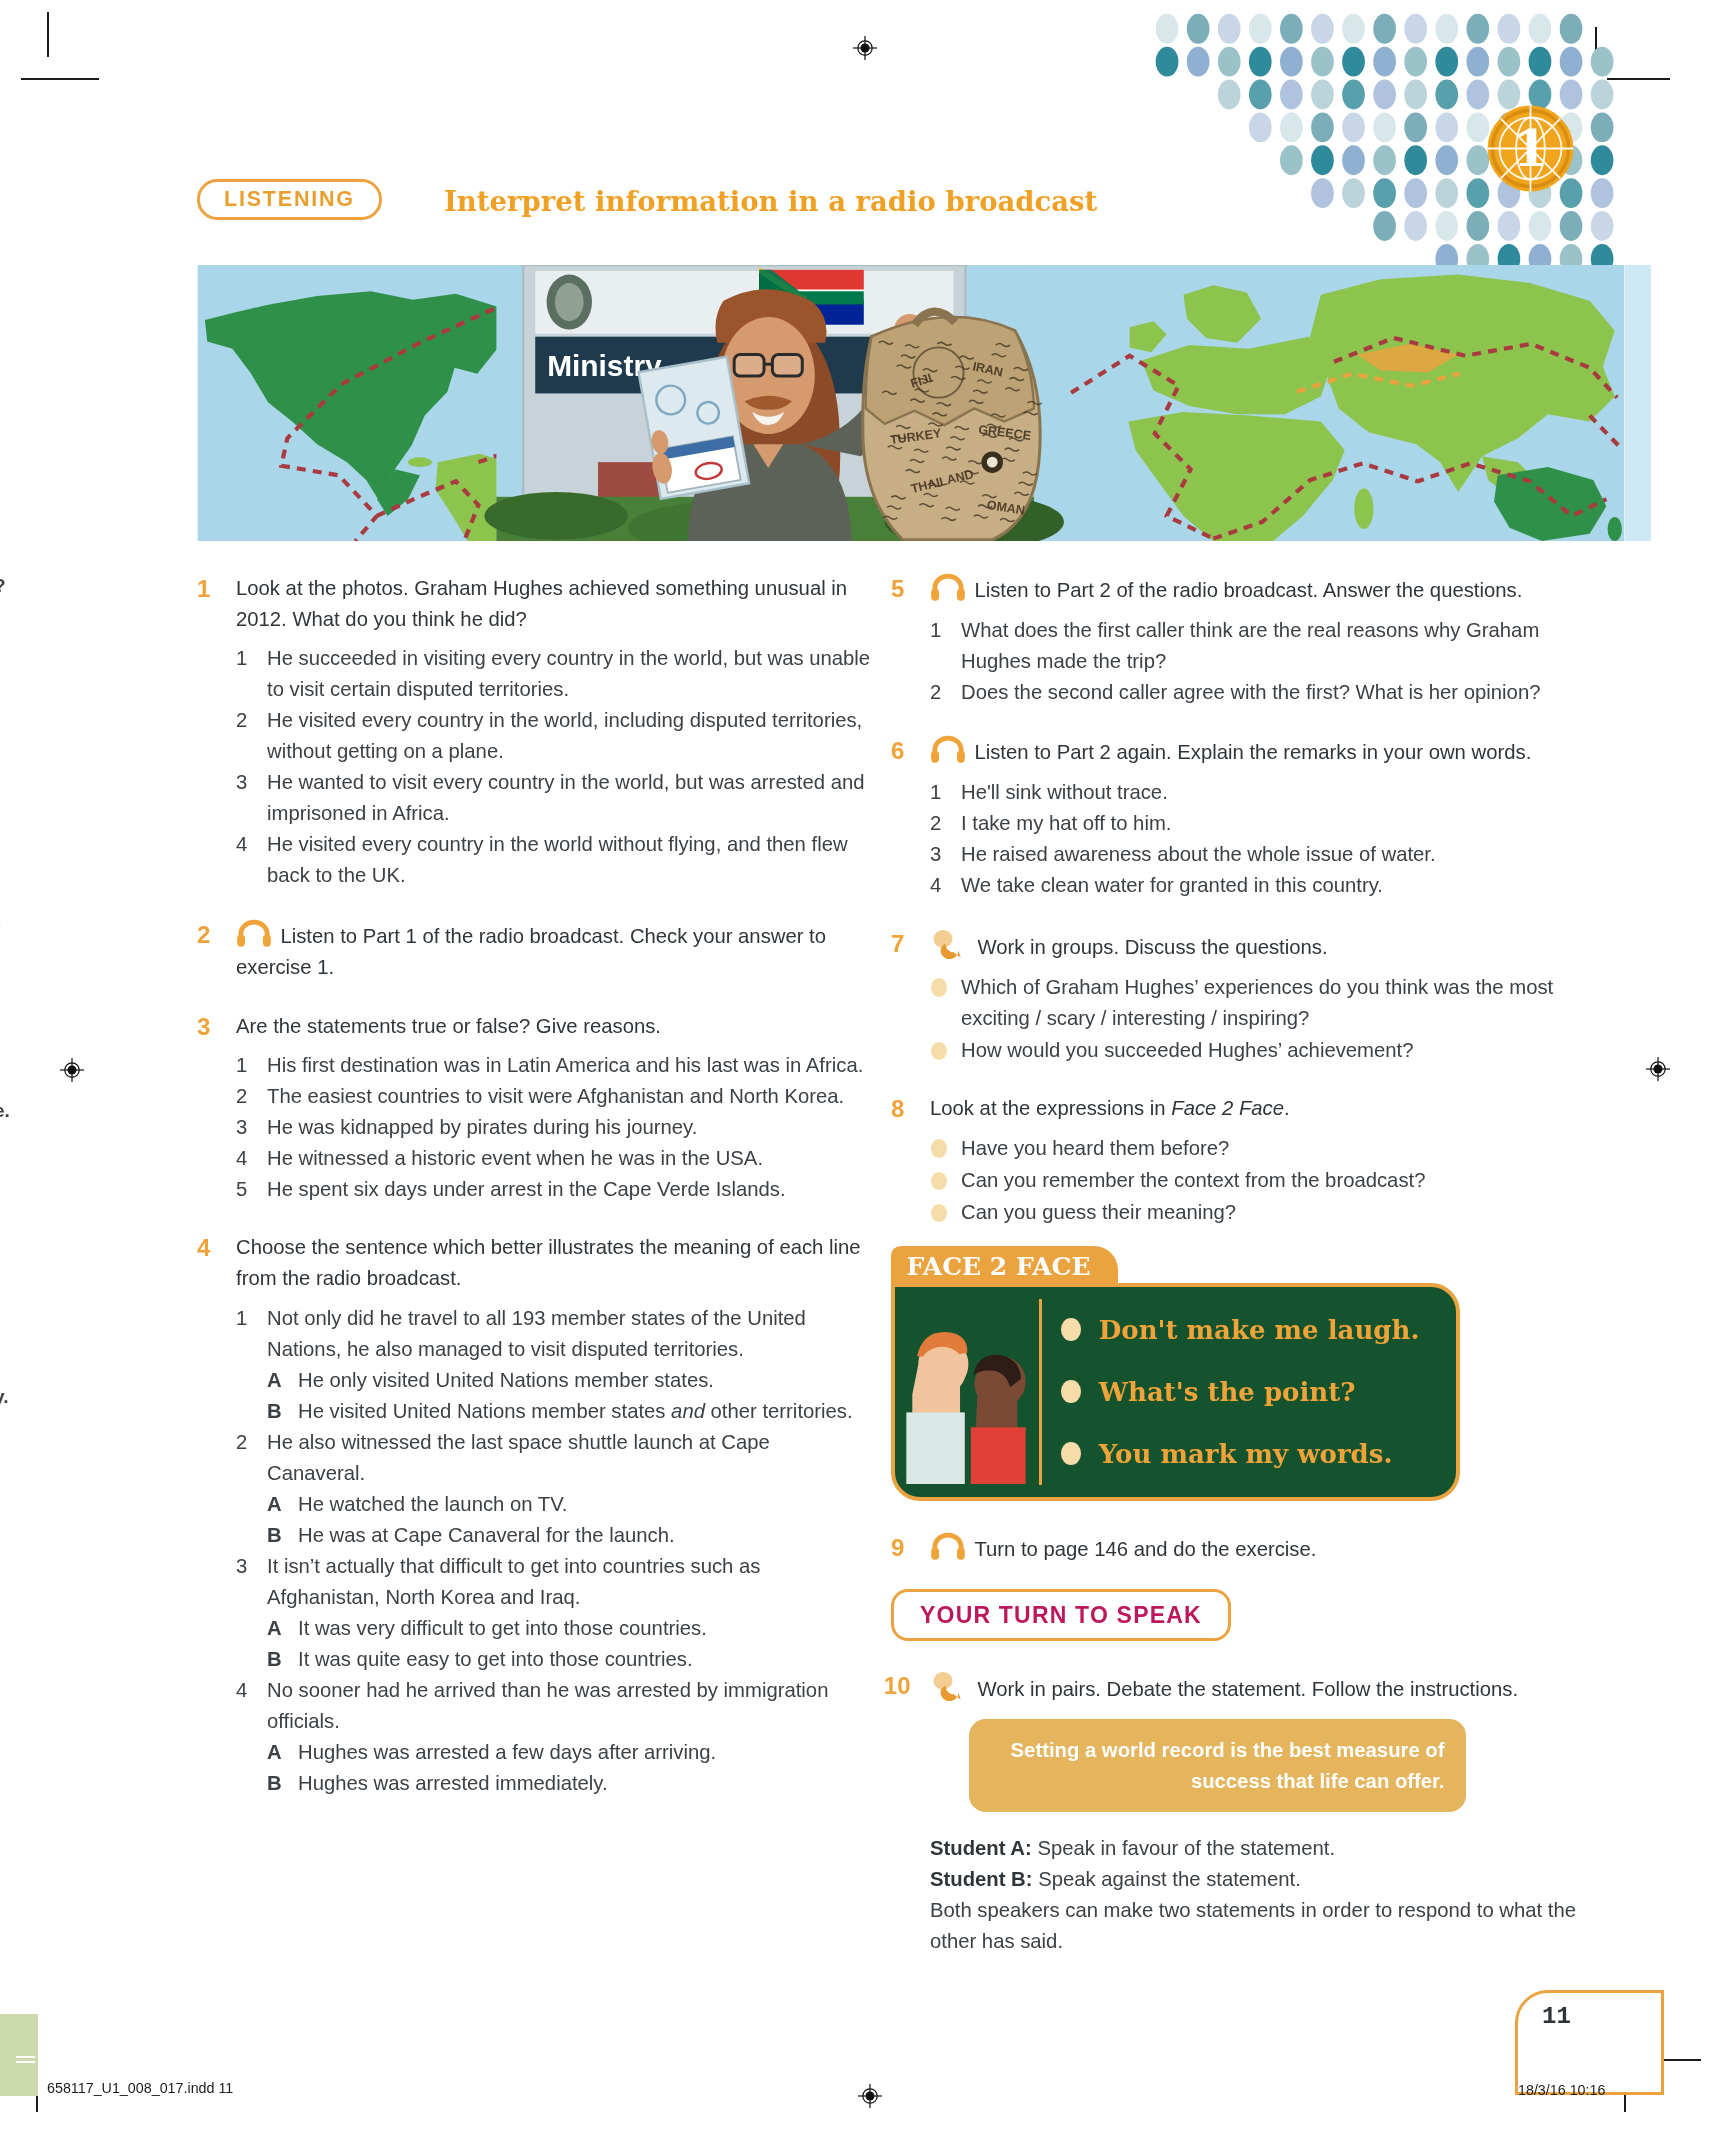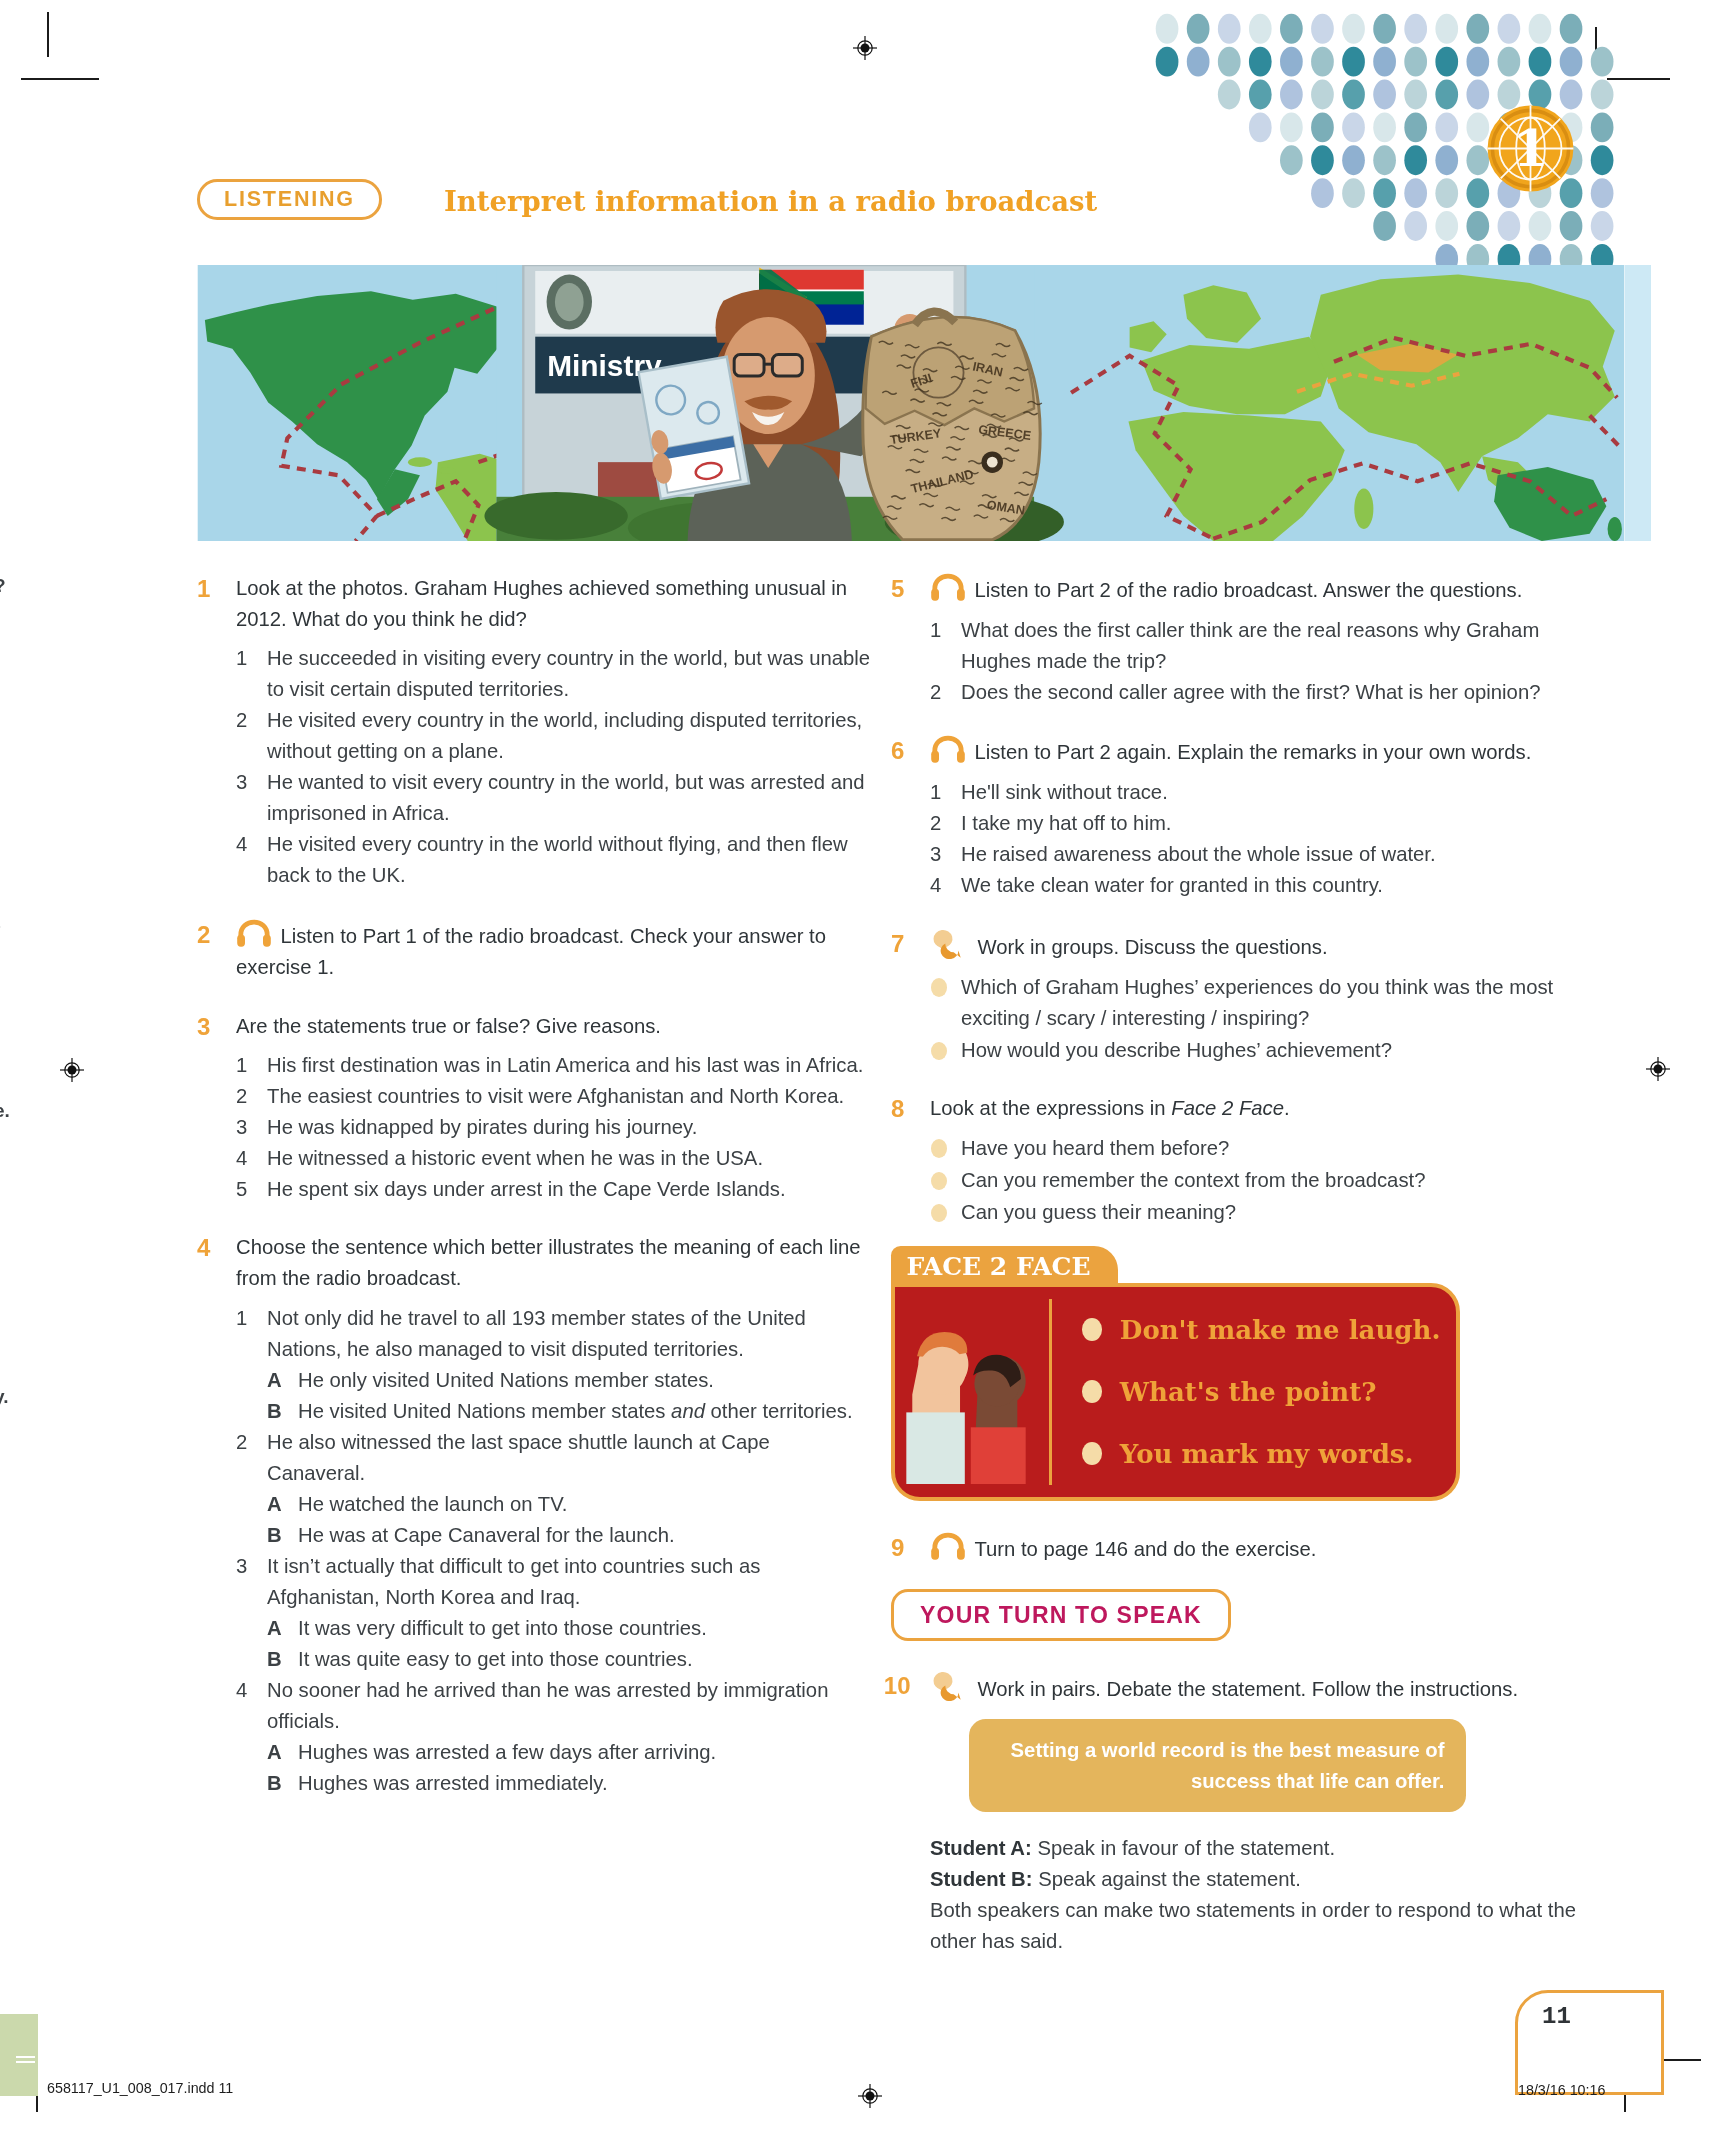--- a/index.html
+++ b/index.html
@@ -29,22 +29,22 @@
   .opt{position:relative;padding-left:31px;}
   .opt .L{position:absolute;left:0;font-weight:bold;}
   .brow{position:relative;padding-left:31px;margin-top:1.2px;}
   .dot{position:absolute;left:1.2px;top:6.6px;width:16px;height:18.5px;border-radius:50%;background:#F5DCA8;}
   .icon{display:inline-block;vertical-align:-4.8px;margin-right:8.4px;}
   em{font-style:italic;}
   
   #f2f{margin:3.6px 0 31px 0;width:569px;}
   #f2f-tab{display:inline-block;background:#EBA33F;color:#fff;font-family:"DejaVu Serif",serif;
         font-weight:bold;font-size:25px;padding:4.8px 27.5px 3.6px 15.5px;border-radius:9.6px 24px 0 0;position:relative;z-index:2;}
-  #f2f-box{border:4.2px solid #EBA33F;border-radius:0 29px 29px 29px;background:#b91c1c;display:flex;
-        padding:12px 15.5px 12px 10.8px;margin-top:-2.4px;position:relative;z-index:1;justify-content:space-between;}
+  #f2f-box{border:4.2px solid #EBA33F;border-radius:0 29px 29px 29px;background:#14532d;display:flex;
+        padding:12px 15.5px 12px 10.8px;margin-top:-2.4px;position:relative;z-index:1;}
   #f2f-divider{border-left:3.6px solid #EBA33F;margin:0 18px 0 13px;}
   .f2f-line{position:relative;padding-left:39px;font-family:"DejaVu Serif",serif;font-weight:bold;
         font-size:26px;line-height:62px;color:#EFA339;white-space:nowrap;}
   .f2f-line .dot{width:20.3px;height:23px;top:19px;}
   
   #ytts{display:inline-block;border:3.6px solid #EBA33F;border-radius:17px;padding:7.2px 26px;
         color:#be185d;font-weight:bold;font-size:23px;letter-spacing:1.2px;margin:3.6px 0 29px 0;background:#fff;}
   #statement-box{width:454px;margin:14.3px 0 20.3px 39px;background:#E4B55C;border-radius:16.7px;
         padding:15.5px 21.5px;color:#fff;font-weight:bold;text-align:right;}
   .student-line .lbl{font-weight:bold;color:#2F3539;}
@@ -484,21 +484,21 @@
     </div>
 
     <div class="ex">
       <span class="exnum">7</span>
       <div class="exhead"><svg class="icon" width="39" height="31" viewBox="0 0 66 52">
             <path d="M6,18 a16,15 0 1,1 22,14 l-2,12 -8,-11 a16,15 0 0,1 -12,-15 Z" fill="#F3CD92"></path>
             <path d="M26,26 a15,14 0 1,0 22,12 l4,12 -12,-9 a15,14 0 0,1 -14,-15 Z" fill="#E8992F"></path>
           </svg><span>Work in groups. Discuss the questions.</span></div>
       <div class="exbody">
         <div class="brow"><span class="dot"></span><span>Which of Graham Hughes’ experiences do you think was the most exciting / scary / interesting / inspiring?</span></div>
-        <div class="brow"><span class="dot"></span><span>How would you describe Hughes’ achievement?</span></div>
+        <div class="brow"><span class="dot"></span><span>How would you succeeded Hughes’ achievement?</span></div>
       </div>
     </div>
 
     <div class="ex" style="margin-bottom:18px;">
       <span class="exnum">8</span>
       <div class="exhead"><span>Look at the expressions in </span><em>Face 2 Face</em><span>.</span></div>
       <div class="exbody">
         <div class="brow"><span class="dot"></span><span>Have you heard them before?</span></div>
         <div class="brow"><span class="dot"></span><span>Can you remember the context from the broadcast?</span></div>
         <div class="brow"><span class="dot"></span><span>Can you guess their meaning?</span></div>

